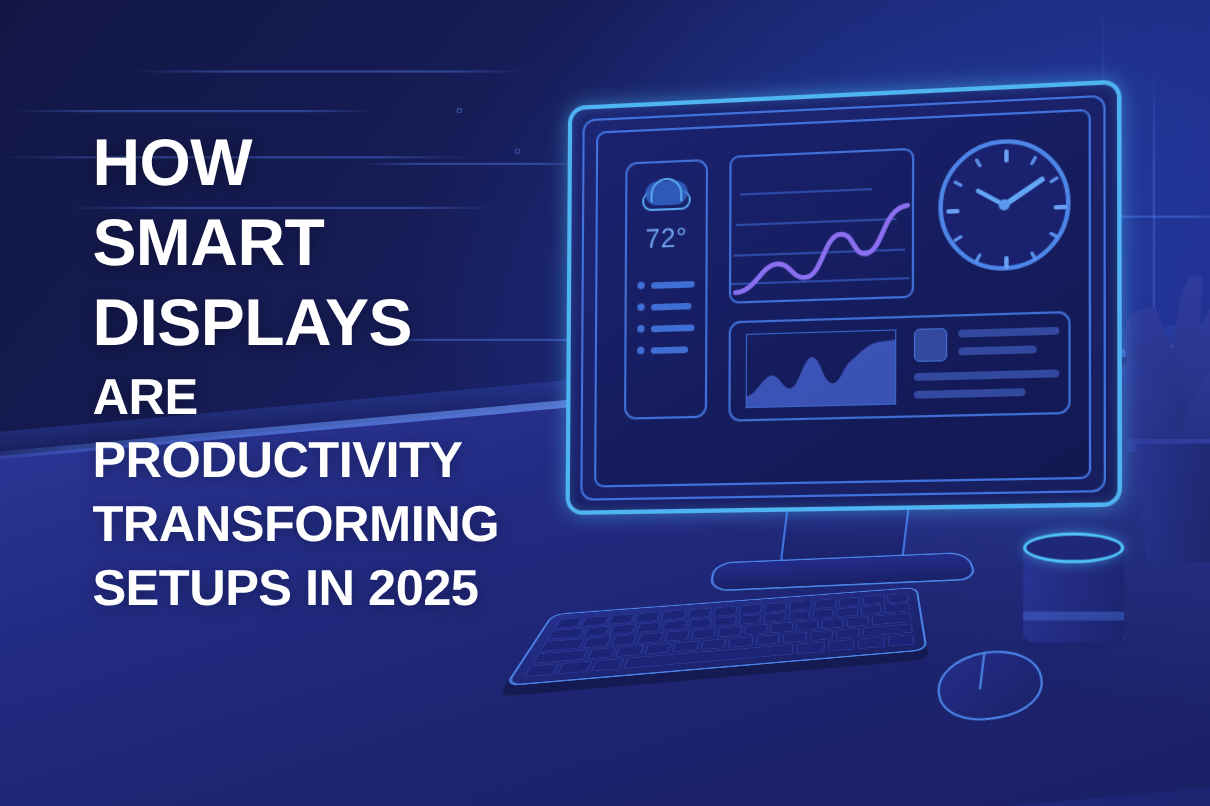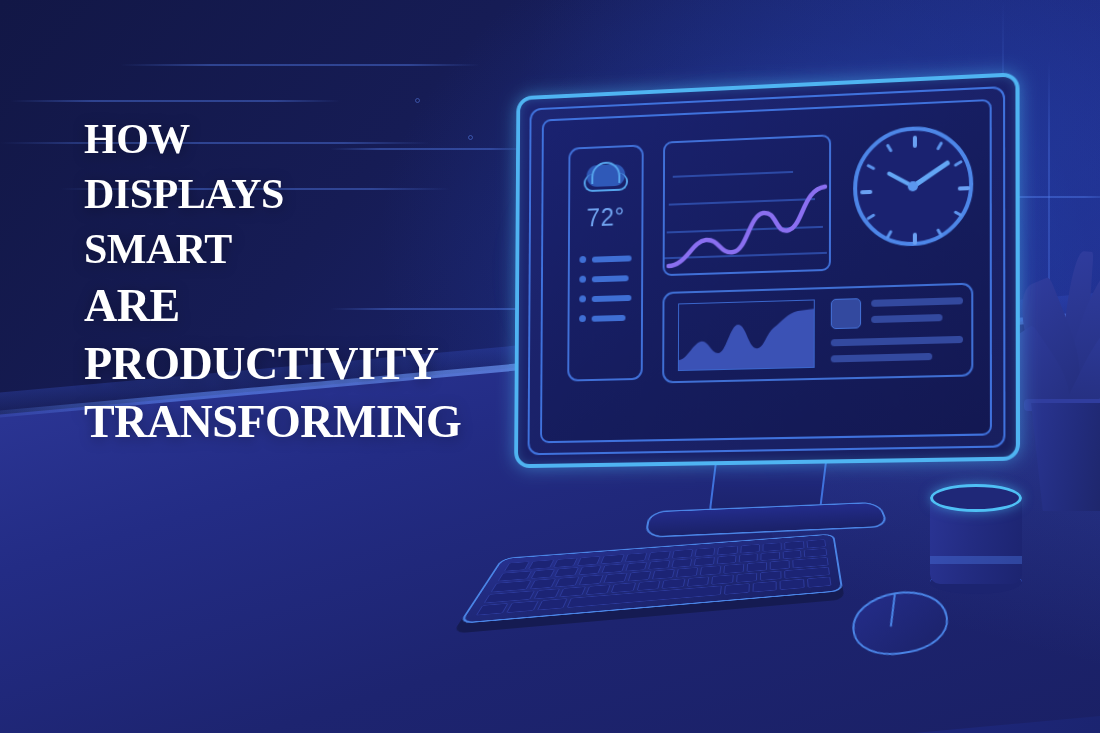--- a/index.html
+++ b/index.html
@@ -179,22 +179,22 @@
     transform:rotate(-9deg);
   }
   .mouse-split{
     position:absolute;left:40px;top:-2px;width:2px;height:34px;
     background:#4a84e6;transform:rotate(16deg);border-radius:2px;
   }
 
   
   .headline{position:absolute;left:84px;top:118px;width:470px;color:#fff;}
   .hl{display:block;font-weight:700;letter-spacing:-0.5px;line-height:1.0;text-shadow:0 2px 14px rgba(0,0,0,.35);}
-  .hl-big{font-size:42px;margin-bottom:13px;font-family:Liberation Serif, serif;}
-  .hl-sm{font-size:46px;margin-bottom:12px;font-family:Liberation Serif, serif;}
+  .hl-big{font-size:60px;margin-bottom:13px;}
+  .hl-sm{font-size:46px;margin-bottom:12px;}
 </style>
 </head>
 <body>
 
 <div id="stage">
 
   <div>
     <div class="wall-line" style="left:120px;top:64px;width:360px;"></div>
     <div class="wall-line" style="left:10px;top:100px;width:330px;"></div>
     <div class="wall-line" style="left:0px;top:142px;width:430px;"></div>
@@ -397,20 +397,21 @@
     <div class="spk-band"></div>
     <div class="spk-top"></div>
   </div>
 
   <div class="mouse">
     <div class="mouse-split"></div>
   </div>
 
   <div class="headline">
     <span class="hl hl-big">HOW</span>
+    <span class="hl hl-big">SMART</span>
     <span class="hl hl-big">DISPLAYS</span>
-    <span class="hl hl-big">SMART</span>
     <span class="hl hl-sm">ARE</span>
     <span class="hl hl-sm">PRODUCTIVITY</span>
     <span class="hl hl-sm">TRANSFORMING</span>
+    <span class="hl hl-sm">SETUPS IN 2025</span>
   </div>
 
 </div>
 
 </body></html>

